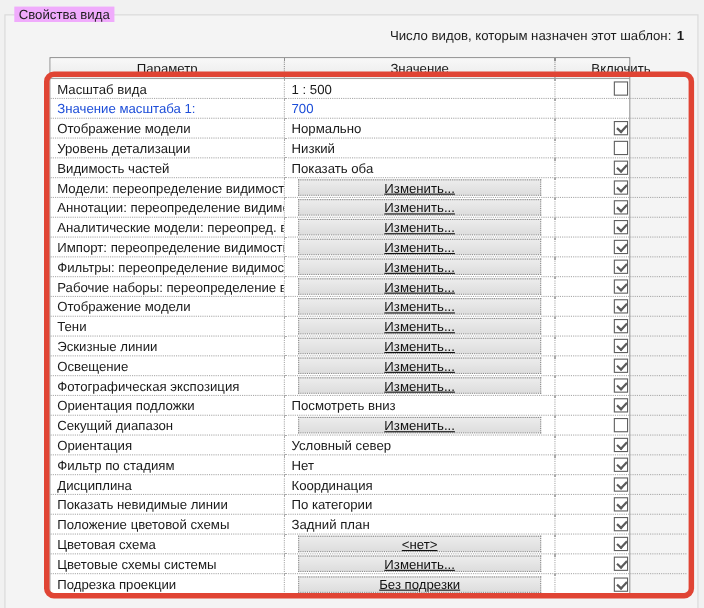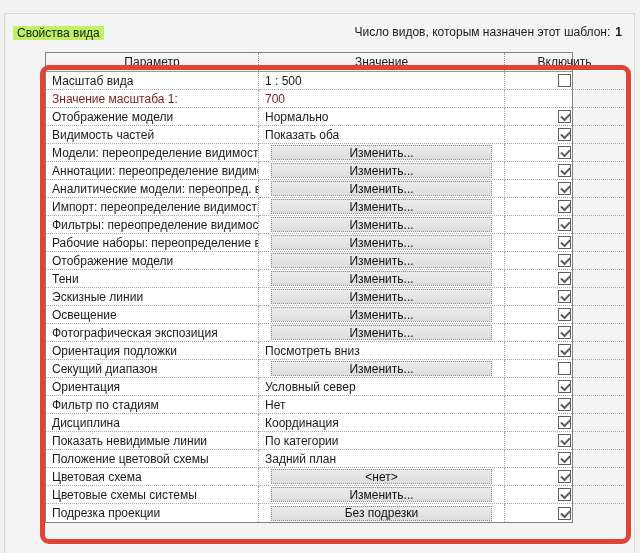--- a/index.html
+++ b/index.html
@@ -11,22 +11,22 @@
     color:#1a1a1a;
     position:relative;
   }
 
   
   .groupbox {
     position:absolute; left:4px; top:13px; width:631px; height:548px;
     border:1px solid #d8d8d8; background:#f4f4f4;
   }
   .groupbox-label {
-    position:absolute; left:13px; top:6px; background:#bef264;
-    padding:0 4px; z-index:2; color:#1c1c1c;margin-top:20px;
+    position:absolute; left:13px; top:6px; background:#f0abfc;
+    padding:0 4px; z-index:2; color:#1c1c1c;
   }
 
   
   .summary {
     position:absolute; top:25px; right:18px; white-space:nowrap; color:#1c1c1c;
   }
   .summary .count { font-weight:bold; margin-left:5px; }
 
   
   .table {
@@ -51,28 +51,28 @@
   .cell {
     border-right:1px dotted #a9a9a9; border-bottom:1px dotted #a9a9a9;
     overflow:hidden; white-space:nowrap; display:flex; align-items:center;
   }
   .cell:last-child { border-right:none; }
   .row:last-child .cell { border-bottom:none; }
   .cell.param { padding-left:6px; }
   .cell.value { padding:0; }
   .cell.value > span { padding-left:6px; }
   .cell.check { justify-content:center; }
-  .row.disabled .param, .row.disabled .value > span { color:#7f1d1d; }
+  .row.disabled .param, .row.disabled .value > span { color:#1d4ed8; }
 
   .val-btn {
     flex:1 1 auto; margin:1px 12px; height:15px;
     background:linear-gradient(#ececec,#dddddd);
     border:1px dotted #8a8a8a;
     font-family:"Liberation Sans", sans-serif; font-size:12px; color:#111;
-    text-align:center; line-height:12px; cursor:default;
+    text-align:center; line-height:12px; cursor:default;text-decoration:underline;
   }
 
   .checkbox {
     width:13px; height:13px; background:#fff;
     border:1px solid #5f5f5f; position:relative;
   }
   .checkbox.checked::after {
     content:""; position:absolute; left:2px; top:2px;
     width:7px; height:4px;
     border-left:2px solid #5a5a5a; border-bottom:2px solid #5a5a5a;
@@ -122,20 +122,29 @@
       <div class="row">
         <div class="cell param">Отображение модели</div>
         <div class="cell value">
           <span>Нормально</span>
         </div>
         <div class="cell check">
           <div class="checkbox checked"></div>
         </div>
       </div>
       <div class="row">
+        <div class="cell param">Уровень детализации</div>
+        <div class="cell value">
+          <span>Низкий</span>
+        </div>
+        <div class="cell check">
+          <div class="checkbox"></div>
+        </div>
+      </div>
+      <div class="row">
         <div class="cell param">Видимость частей</div>
         <div class="cell value">
           <span>Показать оба</span>
         </div>
         <div class="cell check">
           <div class="checkbox checked"></div>
         </div>
       </div>
       <div class="row">
         <div class="cell param">Модели: переопределение видимости/гра</div>

